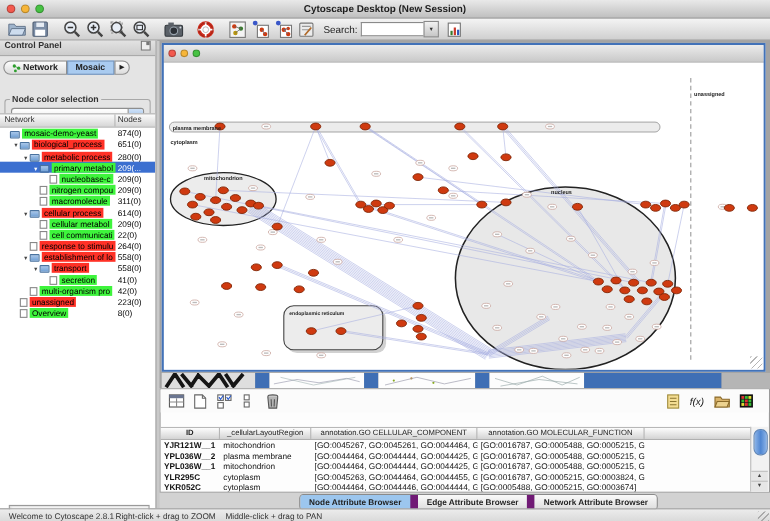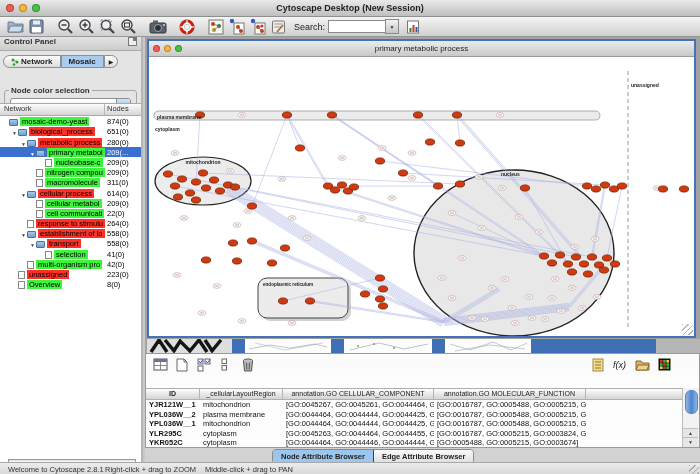--- a/index.html
+++ b/index.html
@@ -93,21 +93,21 @@
   .drow{display:flex;height:9.5px;font-size:7.5px;color:#111;align-items:center}
   .drow span{box-sizing:border-box;padding-left:3px;overflow:hidden;white-space:nowrap}
   .dc0{width:54px;font-weight:bold}.dc1{width:83px}.dc2{width:151px}.dc3{width:152px}.dc4{flex:1}
   .vscroll{position:absolute;right:0;top:34px;bottom:0;width:16px;border-left:1px solid #bbb;background:#f2f2f2}
   .vthumb{position:absolute;left:2px;top:2px;width:11px;height:22px;border-radius:6px;
           background:linear-gradient(90deg,#8cb4e8,#4f86d2,#8cb4e8);border:1px solid #5f85b5}
   .varr{position:absolute;left:0;width:15px;height:9px;font-size:5px;text-align:center;color:#444;background:#e6e6e6;border-top:1px solid #c0c0c0;line-height:9px}
   
   .tabsrow{left:145px;top:448px;width:555px;height:14px;background:#d2d2d2}
   .btabs{position:absolute;left:127px;top:1px;display:flex;border:1px solid #8a8a8a;border-radius:4px;overflow:hidden}
-  .btab{font-size:7.5px;font-weight:bold;color:#222;padding:2px 8px;background:linear-gradient(#fafafa,#dedede);border-right:1px solid #701a75}
+  .btab{font-size:7.5px;font-weight:bold;color:#222;padding:2px 8px;background:linear-gradient(#fafafa,#dedede);border-right:7px solid #701a75}
   .btab:last-child{border-right:none}
   .btab.selected{background:#9cc6ee}
   .statusbar{left:0;top:462px;width:700px;height:12px;background:linear-gradient(#ececec,#d8d8d8);border-top:1px solid #a8a8a8;font-size:7.5px;color:#333}
   .statusbar span{position:absolute;top:2px;white-space:nowrap}
   .sgrip{position:absolute;right:1px;top:1px;width:10px;height:10px;
          background:repeating-linear-gradient(135deg,#aaa 0 1px,transparent 1px 4px)}
   svg text{font-family:"Liberation Sans","DejaVu Sans",sans-serif}
 </style>
 </head>
 <body>
@@ -366,21 +366,21 @@
           <span class="tind" style="width: 29px;"></span>
           <span class="tarrow">▼</span>
           <span class="ticon folder"></span>
           <span class="tlabel red">transport</span>
           <span class="tcount">558(0)</span>
         </div>
         <div class="trow">
           <span class="tind" style="width: 38px;"></span>
           <span class="tarrow"></span>
           <span class="ticon file"></span>
-          <span class="tlabel green">selection</span>
+          <span class="tlabel green">secretion</span>
           <span class="tcount">41(0)</span>
         </div>
         <div class="trow">
           <span class="tind" style="width: 20px;"></span>
           <span class="tarrow"></span>
           <span class="ticon file"></span>
           <span class="tlabel green">multi-organism pro</span>
           <span class="tcount">42(0)</span>
         </div>
         <div class="trow">
@@ -403,21 +403,20 @@
 </div>
 
 <div class="abs desktop">
   <div class="netwin">
     <div class="ntbar">
       <div class="lights">
         <span class="light l-red"></span>
         <span class="light l-yel"></span>
         <span class="light l-grn"></span>
       </div>
-      <span class="ntitle">primary metabolic process</span>
     </div>
     <div class="ncanvas">
       <svg width="545" height="280" viewBox="0 0 545 280">
           <rect x="5" y="54" width="446" height="9" rx="4.5" fill="#ececec" stroke="#999" stroke-width="0.8"></rect>
           <ellipse cx="54" cy="124" rx="48" ry="24" fill="#ececec" stroke="#222" stroke-width="1.2"></ellipse>
           <ellipse cx="365" cy="196" rx="100" ry="83" fill="#e8e8e8" stroke="#222" stroke-width="1.4"></ellipse>
           <rect x="112" y="224" width="90" height="40" rx="9" fill="#999" opacity="0.45"></rect>
           <rect x="109" y="221" width="90" height="40" rx="9" fill="#ececec" stroke="#444" stroke-width="1"></rect>
           <line x1="479" y1="14" x2="479" y2="272" stroke="#999" stroke-width="1" stroke-dasharray="4 3"></line>
           <line x1="76.1532982653952" y1="135.58871324384057" x2="292.15329826539516" y2="269.5887132438406" stroke="#a6aee0" stroke-width="0.6" opacity="0.85"></line>
@@ -706,21 +705,21 @@
         </svg>
       </span>
     <span class="dtb">
         <svg width="12" height="14" viewBox="0 0 12 14">
           <ellipse cx="6" cy="2.5" rx="4.5" ry="1.5" fill="#c8c8c8" stroke="#555"></ellipse>
           <path d="M1.5 3 L2.5 13 h7 L10.5 3" fill="#b5b5b5" stroke="#555"></path>
           <line x1="4.5" y1="5" x2="4.8" y2="11.5" stroke="#555"></line>
           <line x1="7.5" y1="5" x2="7.2" y2="11.5" stroke="#555"></line>
         </svg>
       </span>
-    <span class="dtbr" style="left:442px">
+    <span class="dtbr" style="left:456px">
       <span class="dtb">
           <svg width="12" height="14" viewBox="0 0 12 14">
             <rect x="1" y="1" width="10" height="12" fill="#f3dc92" stroke="#a08a3a"></rect>
             <line x1="3" y1="4" x2="9" y2="4" stroke="#8a7430"></line>
             <line x1="3" y1="7" x2="9" y2="7" stroke="#8a7430"></line>
             <line x1="3" y1="10" x2="9" y2="10" stroke="#8a7430"></line>
           </svg>
         </span>
       <span class="dtb">
           <svg width="16" height="12" viewBox="0 0 16 12">
@@ -799,20 +798,21 @@
     <span class="vthumb"></span>
     <span class="varr" style="bottom:9px">▲</span>
     <span class="varr" style="bottom:0">▼</span>
   </div>
 </div>
 
 <div class="abs tabsrow">
   <span class="btabs">
       <span class="btab selected">Node Attribute Browser</span>
       <span class="btab">Edge Attribute Browser</span>
+      <span class="btab">Network Attribute Browser</span>
     </span>
 </div>
 
 <div class="abs statusbar">
   <span style="left:8px">Welcome to Cytoscape 2.8.1</span>
   <span style="left:105px">Right-click + drag to ZOOM</span>
   <span style="left:205px">Middle-click + drag to PAN</span>
   <span class="sgrip"></span>
 </div>
 

